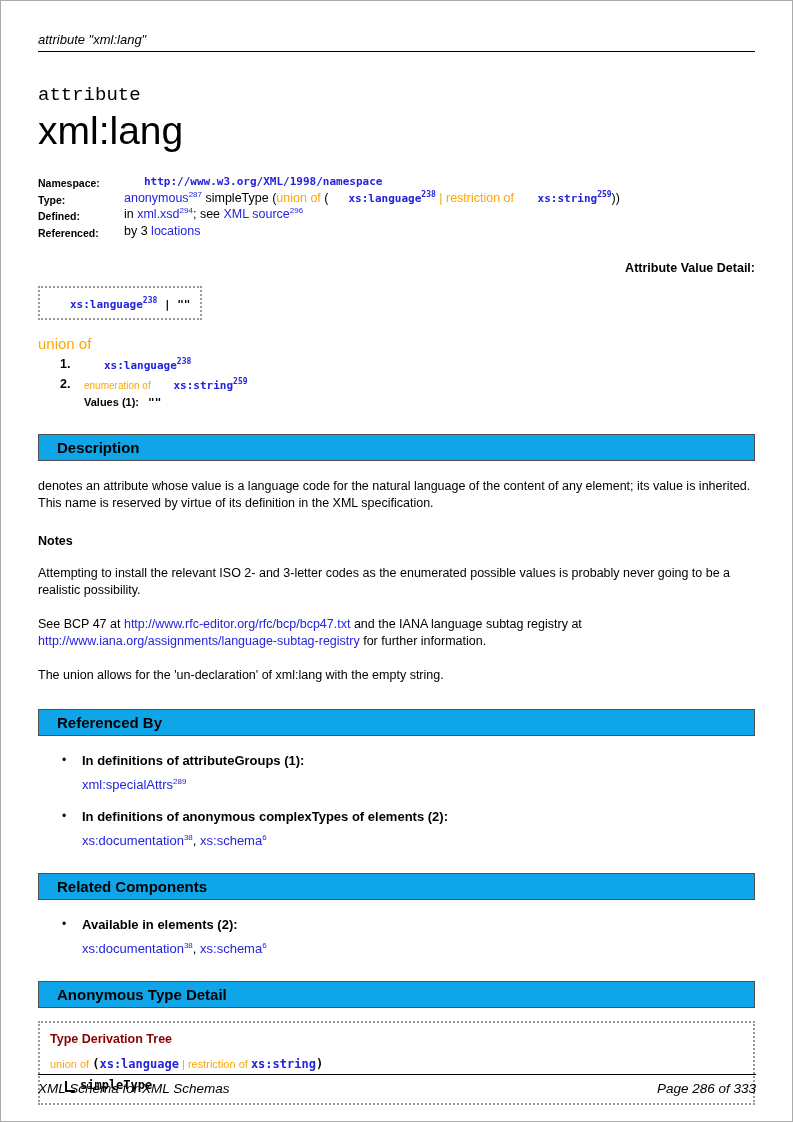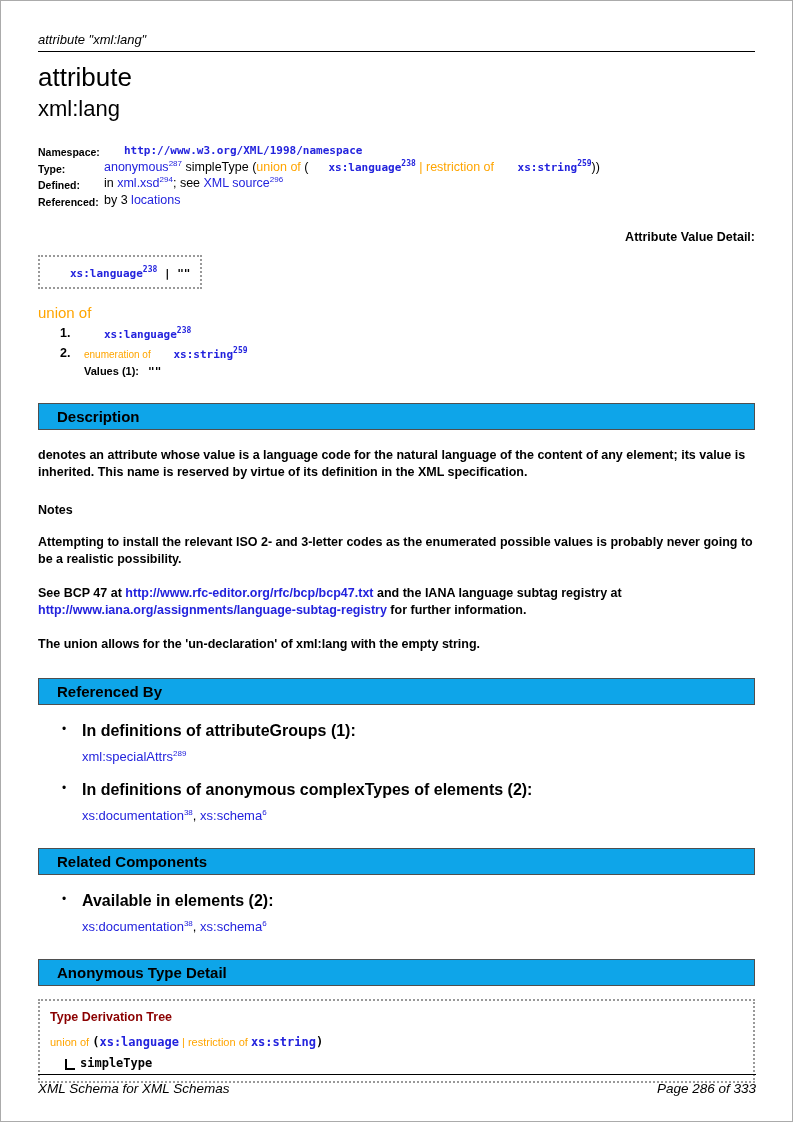--- a/index.html
+++ b/index.html
@@ -18,26 +18,26 @@
   
   .running-head {
     margin-top:31px;
     font-style:italic;
     font-size:13px;
     padding-bottom:4px;
     border-bottom:1.5px solid #000;
   }
 
   
-  .kicker { font-size:26px; margin-top:10px; }
-  .page-title { font-size:22px; margin-top:3px; }
+  .kicker { font-size:19px; margin-top:32px;font-family:Liberation Mono, monospace; }
+  .page-title { font-size:39px; margin-top:3px; }
 
   
   .meta { margin-top:21px; }
-  .meta-row { display:flex; line-height:14.5px; margin-bottom:0px; }
+  .meta-row { display:flex; line-height:14.5px; margin-bottom:0px;gap:20px; }
   .meta-label { width:66px; flex-shrink:0; font-weight:bold; font-size:10.5px; padding-top:2px; }
   .meta-value { font-size:12.5px; }
   a { color:#2323dd; text-decoration:none; cursor:pointer; }
   .code { font-family:"DejaVu Sans Mono", monospace; font-size:11px; font-weight:bold; }
   .code-link { color:#2323dd;padding-left:20px; }
   .orange { color:#ffa500; }
   sup { font-size:8px; line-height:0; vertical-align:super; }
 
   
   .avd-heading { font-weight:bold; font-size:12.5px; margin-top:21px;text-align:right; }
@@ -58,27 +58,27 @@
   .section-bar {
     margin-top:25px;
     background:#0ea5e9;
     border:1px solid #4f4f4f;
     font-weight:bold;
     font-size:15px;
     padding:4px 18px;
   }
 
   .sub-h { font-weight:bold; font-size:14.5px; margin-top:27px; }
-  .para { font-size:12.5px; line-height:17px; margin:17px 0 0 0;font-weight:bold; }
+  .para { font-size:12.5px; line-height:17px; margin:17px 0 0 0; }
   .notes-h { font-weight:bold; font-size:12.5px; margin-top:22px; }
 
   
   .bullet { display:flex; margin-top:17px; }
   .bullet-dot { width:20px; margin-left:24px; flex-shrink:0; font-size:12px; }
-  .bullet-head { font-weight:bold; font-size:16px; }
+  .bullet-head { font-weight:bold; font-size:13px; }
   .bullet-links { margin-left:44px; margin-top:9px; font-size:13px; }
 
   
   .tree-box {
     border:2px dotted #999;
     margin-top:13px;
     padding:9px 10px 11px 10px;
   }
   .tree-title { color:#8b0000; font-weight:bold; font-size:12.5px; }
   .tree-line { margin-top:11px; font-size:11px; }

